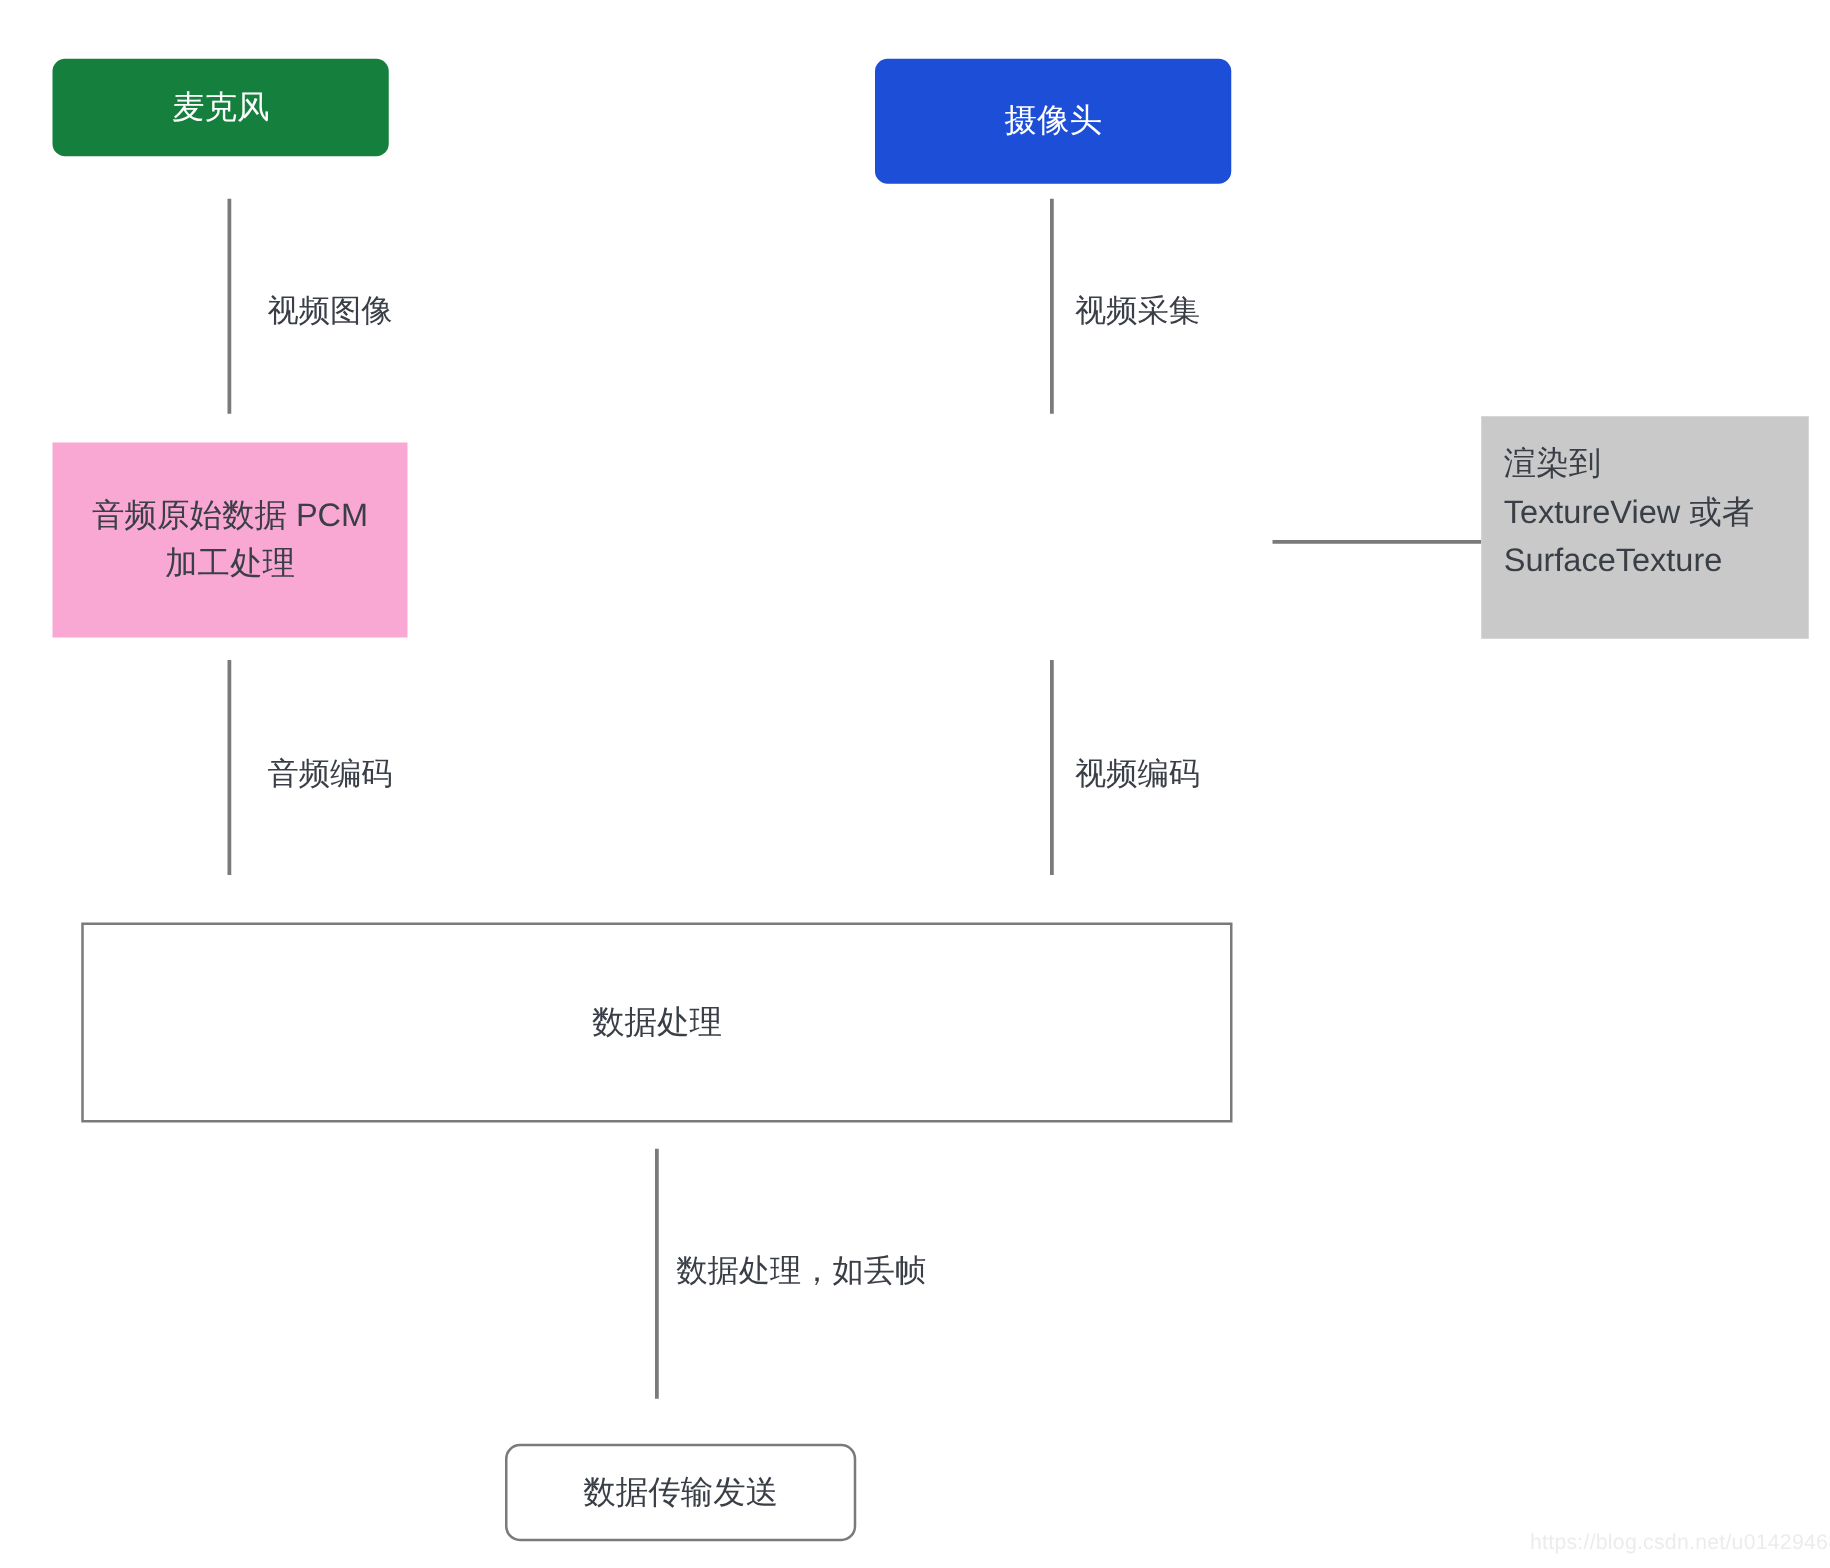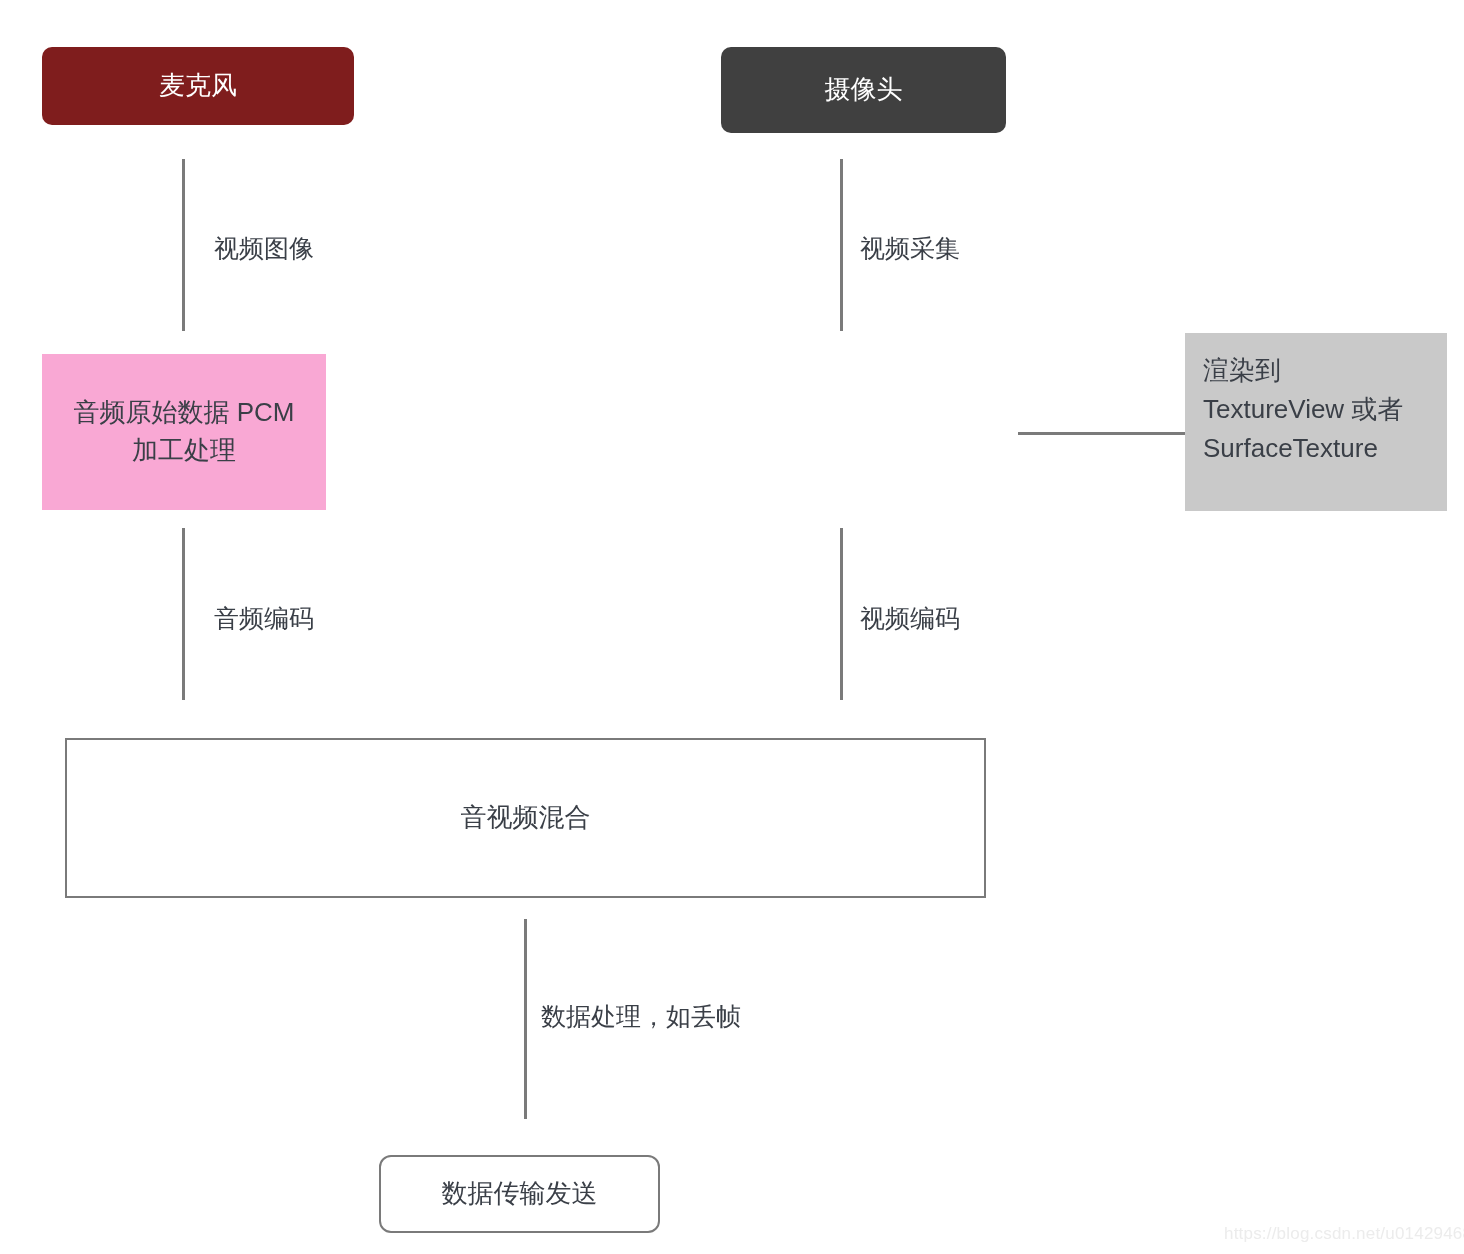--- a/index.html
+++ b/index.html
@@ -96,25 +96,25 @@
     color: #ececec;
     white-space: nowrap;
     letter-spacing: 0.2px;
   }
 </style>
 </head>
 <body>
 
 <div id="canvas">
 
-  <div class="node node-rounded-filled" style="left:42px; top:47px; width:312px; height:78px; background:#7f1d1d;">
+  <div class="node node-rounded-filled" style="left:42px; top:47px; width:269px; height:78px; background:#15803d;">
     <span>麦克风</span>
   </div>
 
-  <div class="node node-rounded-filled" style="left:700px; top:47px; width:285px; height:86px; background:#404040;margin-left:21px;">
+  <div class="node node-rounded-filled" style="left:700px; top:47px; width:285px; height:100px; background:#1d4ed8;">
     <span>摄像头</span>
   </div>
 
   <div class="edge-v" style="left:182px; top:159px; height:172px;"></div>
   <div class="edge-label" style="left:214px; top:232px;">视频图像</div>
 
   <div class="edge-v" style="left:840px; top:159px; height:172px;"></div>
   <div class="edge-label" style="left:860px; top:232px;">视频采集</div>
 
   <div class="node node-gray-soft" style="left:42px; top:354px; width:284px; height:156px;">
@@ -130,25 +130,25 @@
 SurfaceTexture</span>
   </div>
 
   <div class="edge-v" style="left:182px; top:528px; height:172px;"></div>
   <div class="edge-label" style="left:214px; top:602px;">音频编码</div>
 
   <div class="edge-v" style="left:840px; top:528px; height:172px;"></div>
   <div class="edge-label" style="left:860px; top:602px;">视频编码</div>
 
   <div class="node node-outline" style="left:65px; top:738px; width:921px; height:160px;">
-    <span>音视频混合</span>
+    <span>数据处理</span>
   </div>
 
   <div class="edge-v" style="left:524px; top:919px; height:200px;"></div>
   <div class="edge-label" style="left:541px; top:1000px;text-align:center;">数据处理，如丢帧</div>
 
-  <div class="node node-outline-rounded" style="left:379px; top:1155px; width:281px; height:78px;">
+  <div class="node node-outline-rounded" style="left:404px; top:1155px; width:281px; height:78px;">
     <span>数据传输发送</span>
   </div>
 
   <div class="watermark" style="left:1224px; top:1224px;">https://blog.csdn.net/u014294681</div>
 
 </div>
 
 </body></html>

